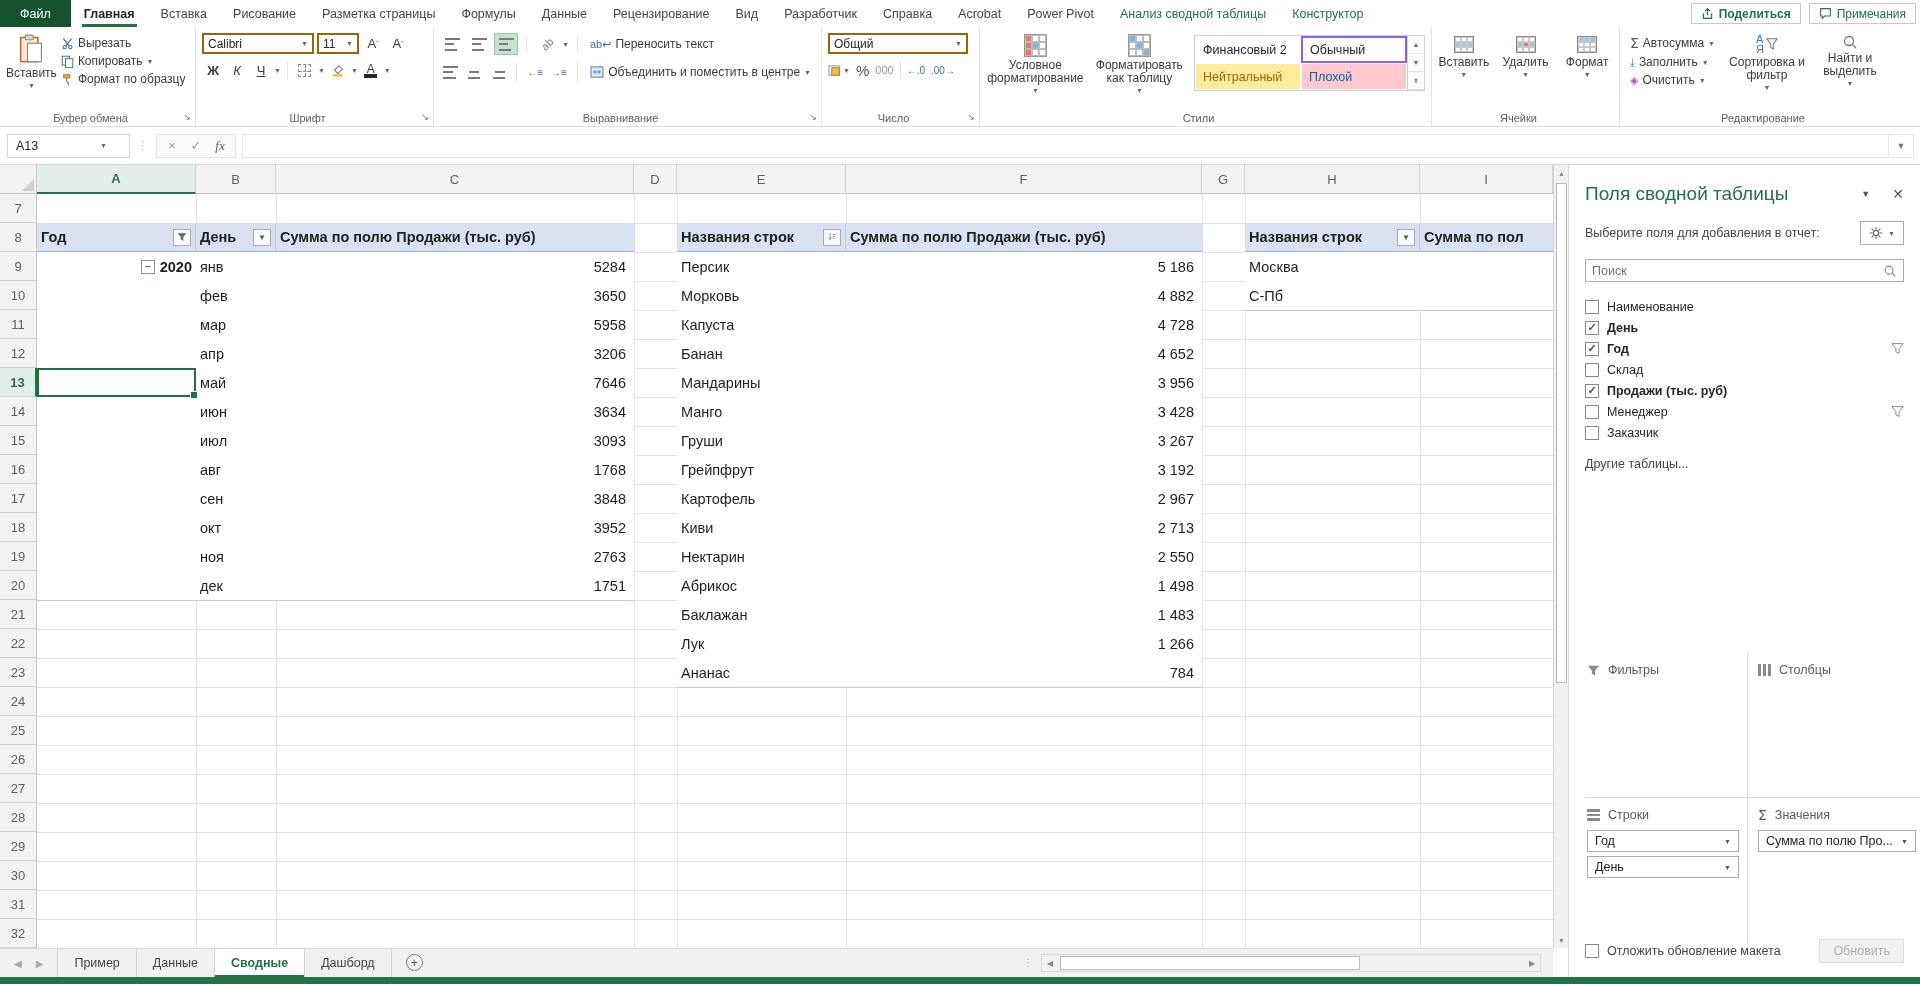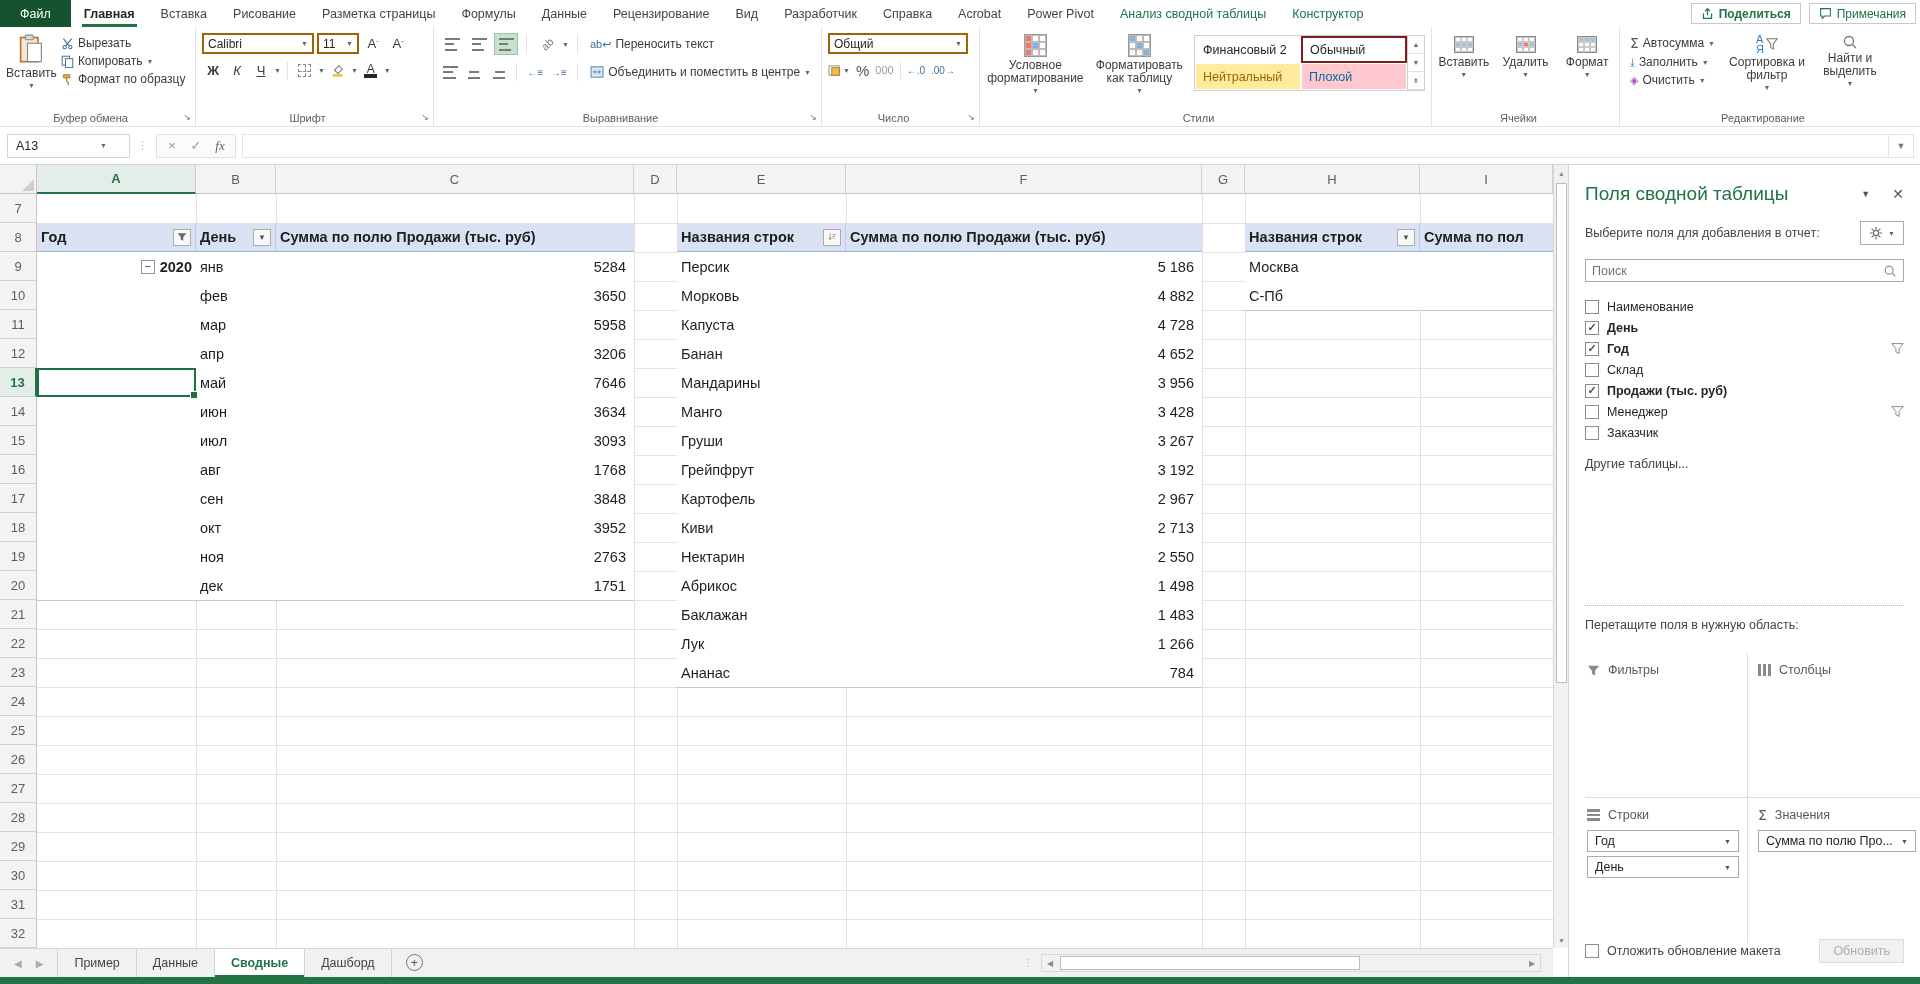--- a/index.html
+++ b/index.html
@@ -35,21 +35,21 @@
   .alico i{display:block;height:2px;background:#7A7A7A}
   .alico.l i:nth-child(2){width:66%}.alico.l i:nth-child(3){width:85%}
   .alico.c i{margin:0 auto}.alico.c i:nth-child(2){width:66%}.alico.c i:nth-child(3){width:85%}
   .alico.r i{margin-left:auto}.alico.r i:nth-child(2){width:66%}.alico.r i:nth-child(3){width:85%}
   .albtn{width:24px;height:22px;display:flex;align-items:center;justify-content:center}
   .albtn.on{background:#C8E0CE;border:1px solid #9CC6A8}
   .cfico{display:grid;grid-template-columns:7px 7px 7px;grid-template-rows:7px 7px 7px;border:1px solid #999}
   .cfico i{border:0.5px solid #BBB}
   .gallery{display:grid;grid-template-columns:106px 106px;grid-template-rows:27px 27px;border:1px solid #D0D0D0;margin-top:4px}
   .gstyle{display:flex;align-items:center;padding:0 7px;font-size:12.5px;border:1px solid #fff;background:#fff;color:#262626}
-  .gstyle.selected{border:2px solid #7f1d1d}
+  .gstyle.selected{border:2px solid #8b5cf6}
   .gstyle.neutral{background:#FFEB9C;color:#9C6500}
   .gstyle.bad{background:#FFC7CE;color:#0369a1}
   .gscroll{display:flex;flex-direction:column;width:17px;border:1px solid #D0D0D0;border-left:none;margin-top:4px;height:56px}
   .gscroll span{flex:1;display:flex;align-items:center;justify-content:center;font-size:7px;color:#666;border-bottom:1px solid #E4E4E4}
   .cellico{display:grid;grid-template-columns:6px 6px 6px;grid-template-rows:5px 5px 5px;border:1px solid #8A8A8A;position:relative}
   .cellico i{border:0.5px solid #C9C9C9;background:#fff}
   .cellico i.f{background:#9DC3E6}
 
   
   .fbar{position:absolute;top:127px;left:0;width:1920px;height:38px;background:#fff;border-bottom:1px solid #D6D6D6;display:flex;align-items:center}
@@ -864,21 +864,20 @@
             </svg>
           </div>
         </div>
         <div class="field">
           <div class="cb"></div>
           <span>Заказчик</span>
         </div>
       </div>
     <div class="more">Другие таблицы...</div>
 
-    <div class="drag">Перетащите поля в нужную область:</div>
     <div class="areas">
       <div class="qtr">
         <div class="qhead">
             <svg width="13" height="13" viewBox="0 0 16 16">
               <path d="M1 2h14L10 8v6l-4-2V8z" fill="#8A8A8A"></path>
             </svg>
             <span>Фильтры</span>
           </div>
       </div>
       <div class="qtr">

